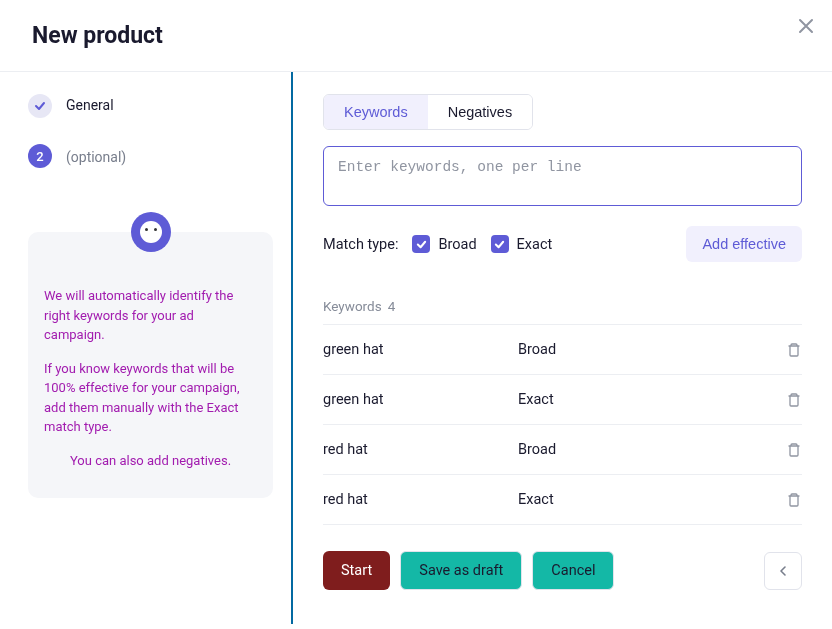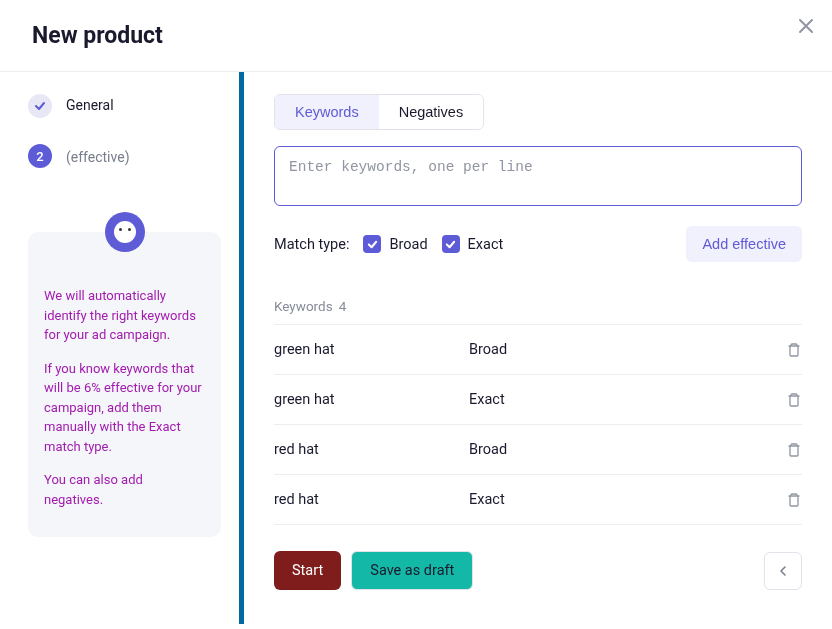--- a/index.html
+++ b/index.html
@@ -34,23 +34,23 @@
       line-height: 1;
       padding: 4px;
       position: absolute;
       top: 14px;
       right: 14px;
     }
     .modal-body {
       display: flex;
     }
     .sidebar {
-      width: 244px;
+      width: 293px;
       padding: 22px 18px 22px 28px;
-      border-right: 5px solid #0369a1;
+      border-right: 2px solid #0369a1;
       height: 552px;
     }
     .step {
       display: flex;
       align-items: flex-start;
       gap: 14px;
       margin-bottom: 26px;
     }
     .step-indicator {
       width: 24px;
@@ -125,21 +125,21 @@
       top: 7px;
     }
     .info-avatar-inner::before { left: 5px; }
     .info-avatar-inner::after { right: 5px; }
     .info-text {
       font-size: 13px;
       color: #a21caf;
       line-height: 1.5;
       margin-bottom: 14px;
     }
-    .info-text:last-child { margin-bottom: 6px; }
+    .info-text:last-child { margin-bottom: 6px; text-align: center; }
     .main {
       flex: 1;
       padding: 22px 30px 4px 30px;
     }
     .tabs {
       display: inline-flex;
       border: 1px solid #e1e3eb;
       border-radius: 6px;
       overflow: hidden;
     }
@@ -301,30 +301,30 @@
       <div class="step-indicator step-done">
         <svg width="12" height="12" viewBox="0 0 12 12">
             <path d="M2 6 L5 9 L10 3" stroke="#5e5bd6" stroke-width="2" fill="none" stroke-linecap="round" stroke-linejoin="round"></path>
           </svg>
       </div>
       <div class="step-label">General</div>
     </div>
     <div class="step">
       <div class="step-indicator step-current">2</div>
       <div class="step-label step-current-label">
-        <span class="step-sub">(effective)</span>
+        <span class="step-sub">(optional)</span>
       </div>
     </div>
 
     <div class="info-card">
       <div class="info-avatar">
         <div class="info-avatar-inner"></div>
       </div>
       <p class="info-text">We will automatically identify the right keywords for your ad campaign.</p>
-      <p class="info-text">If you know keywords that will be 6% effective for your campaign, add them manually with the Exact match type.</p>
+      <p class="info-text">If you know keywords that will be 100% effective for your campaign, add them manually with the Exact match type.</p>
       <p class="info-text">You can also add negatives.</p>
     </div>
   </aside>
 
   <main class="main">
     <div class="tabs">
       <button class="tab tab-active">Keywords</button>
       <button class="tab">Negatives</button>
     </div>
 
@@ -392,20 +392,21 @@
         <svg width="16" height="16" viewBox="0 0 16 16">
             <path d="M3 4 h10 M5 4 v-1 a1 1 0 0 1 1-1 h4 a1 1 0 0 1 1 1 v1 M4 4 v9 a1 1 0 0 0 1 1 h6 a1 1 0 0 0 1-1 v-9" stroke="currentColor" stroke-width="1.3" fill="none" stroke-linecap="round"></path>
           </svg>
       </div>
     </div>
 
     <div class="footer">
       <div class="footer-left">
         <button class="btn btn-primary">Start</button>
         <button class="btn btn-secondary">Save as draft</button>
+        <button class="btn btn-secondary">Cancel</button>
       </div>
       <button class="btn-back">
         <span>
           <svg width="10" height="12" viewBox="0 0 10 12">
               <path d="M7 2 L3 6 L7 10" stroke="currentColor" stroke-width="1.6" fill="none" stroke-linecap="round" stroke-linejoin="round"></path>
             </svg>
         </span>
       </button>
     </div>
   </main>

